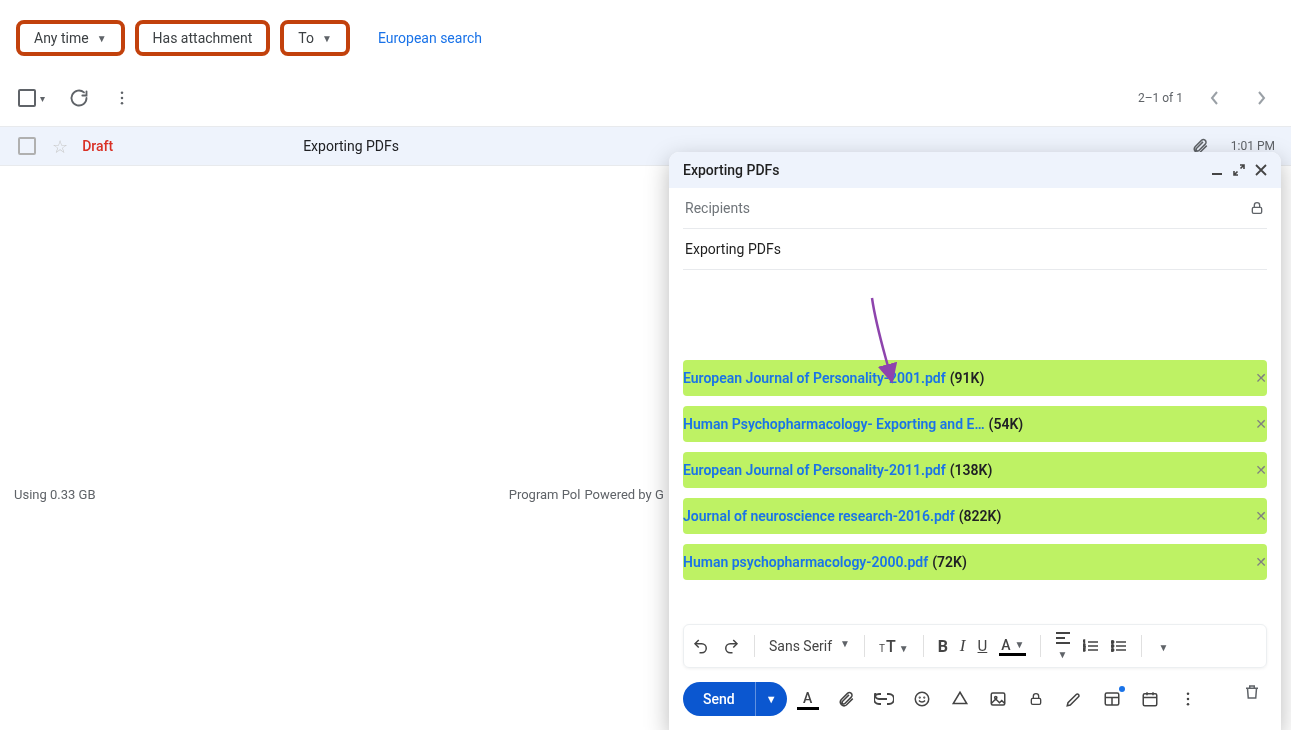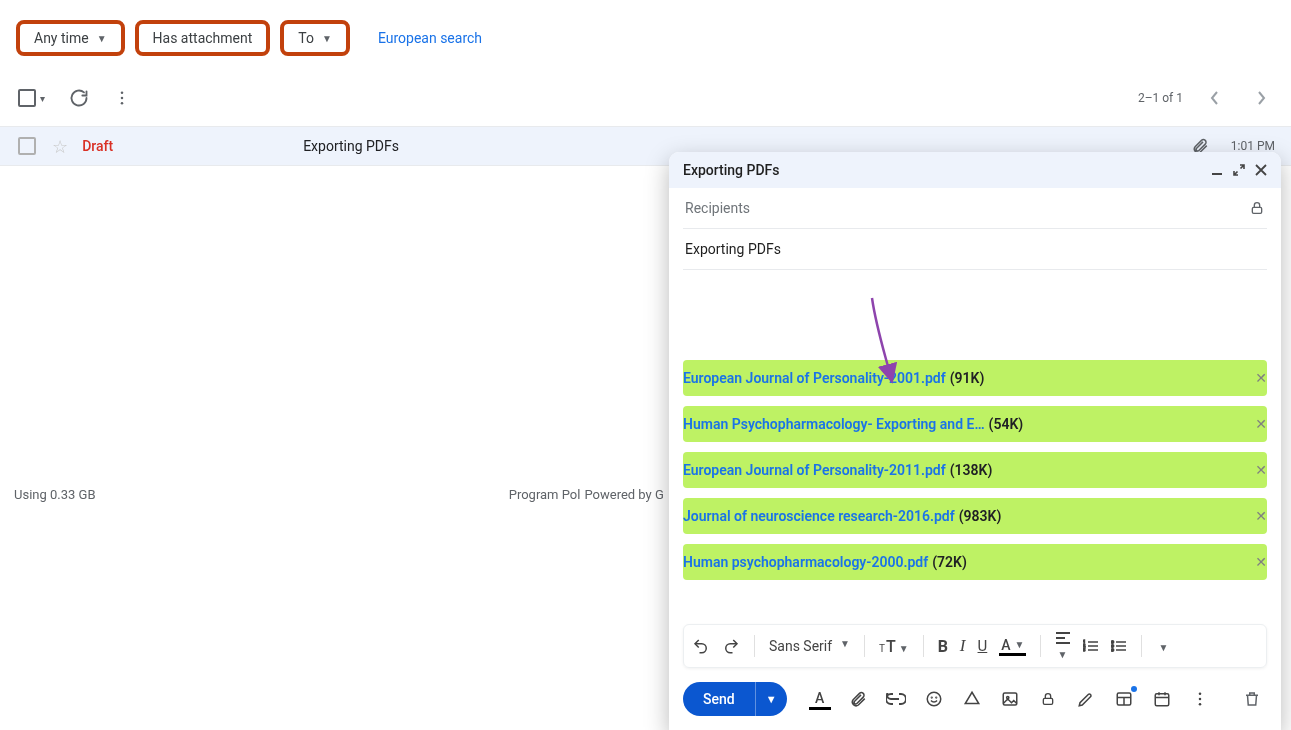--- a/index.html
+++ b/index.html
@@ -199,23 +199,22 @@
   .format-bar svg, .format-bar span.ficon { cursor:pointer; }
   .font-dd { display:flex; align-items:flex-start; gap:6px; cursor:pointer;}
   .bold { font-weight:700; font-size:16px;}
   .italic { font-style:italic; font-family:serif; font-size:17px;}
   .underline { text-decoration: underline; font-size:15px;}
   .text-a { border-bottom:3px solid #000; font-weight:500; padding:0 2px; display:inline-flex; align-items:center; gap:2px;}
 
   
   .send-bar {
     display:flex;
-    align-items:center;
     padding: 14px 20px 14px 14px;
-    gap: 22px;
+    gap: 10px;
   }
   .send-btn {
     display:inline-flex;
     align-items:stretch;
     border-radius: 18px;
     overflow:hidden;
     cursor:pointer;
   }
   .send-btn .main {
     background:#0b57d0;
@@ -371,21 +370,21 @@
           <span class="fsize"> (54K)</span>
           <span class="remove">✕</span>
         </div>
         <div class="attachment">
           <span class="fname">European Journal of Personality-2011.pdf</span>
           <span class="fsize"> (138K)</span>
           <span class="remove">✕</span>
         </div>
         <div class="attachment">
           <span class="fname">Journal of neuroscience research-2016.pdf</span>
-          <span class="fsize"> (983K)</span>
+          <span class="fsize"> (822K)</span>
           <span class="remove">✕</span>
         </div>
         <div class="attachment">
           <span class="fname">Human psychopharmacology-2000.pdf</span>
           <span class="fsize"> (72K)</span>
           <span class="remove">✕</span>
         </div>
       </div>
   </div>
 

